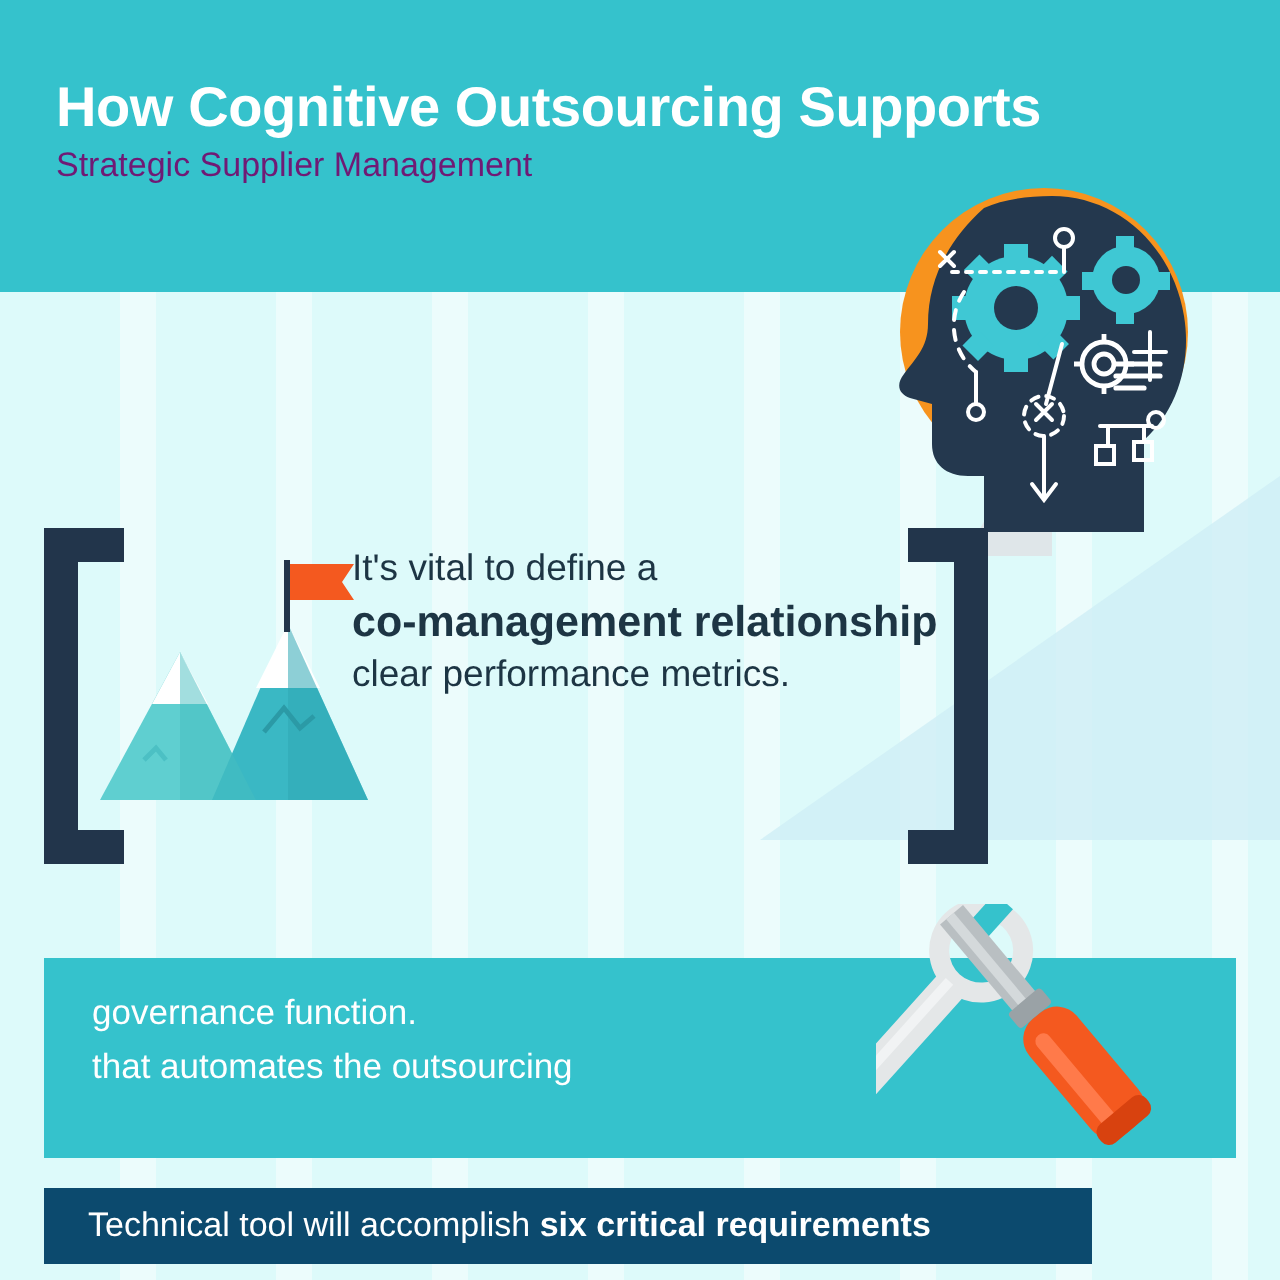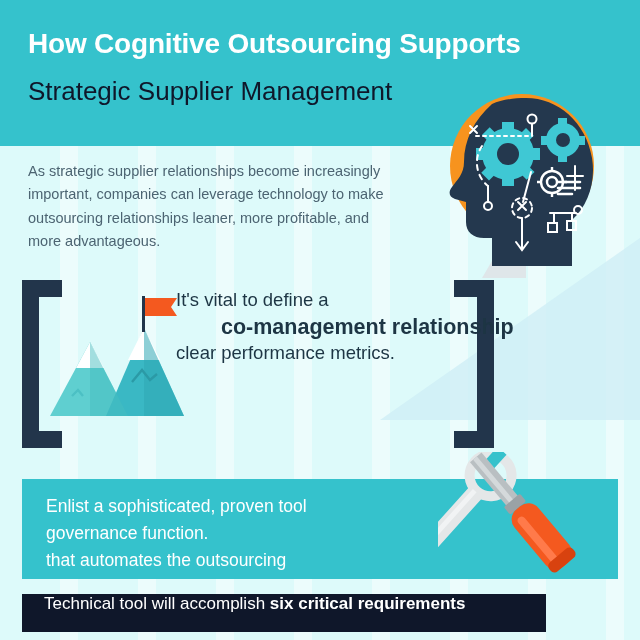--- a/index.html
+++ b/index.html
@@ -47,37 +47,37 @@
   
   .header {
     position: absolute;
     left: 0; top: 0;
     width: 640px; height: 146px;
     background: #35c2cc;
     overflow: visible;
   }
   .title-wrap {
     position: absolute;
-    left: 28px; top: 27px;
+    left: 28px; top: 37px;
     width: 560px;
   }
   .title-line1 {
     font-size: 28px;
     font-weight: bold;
     color: #ffffff;
     letter-spacing: -0.2px;
     line-height: 1.18;
     white-space: nowrap;
   }
   .title-line2 {
-    font-size: 26px;
+    font-size: 17px;
     font-weight: normal;
-    color: #0f172a;
+    color: #701a75;
     line-height: 1.2;
-    margin-top: 16px;
+    margin-top: 3px;
     white-space: nowrap;
   }
 
   
   .head-illustration {
     position: absolute;
     left: 430px; top: 78px;
     width: 185px; height: 200px;
   }
 
@@ -87,21 +87,21 @@
     left: 28px; top: 160px;
     width: 360px;
     font-size: 14.5px;
     line-height: 1.62;
     color: #4c6472;
   }
 
   
   .quote-block {
     position: absolute;
-    left: 0; top: 280px;
+    left: 0; top: 264px;
     width: 516px; height: 168px;
   }
   .bracket {
     position: absolute;
     top: 0;
     width: 46px; height: 168px;
   }
   .bracket-left  { left: 22px; }
   .bracket-right { right: 22px; }
   .bracket .bar {
@@ -124,21 +124,21 @@
   }
 
   .quote-text {
     position: absolute;
     left: 176px; top: 8px;
     width: 404px;
     font-size: 18.5px;
     line-height: 1.33;
     color: #1d3544;
   }
-  .quote-text b { font-weight: bold; font-size: 21.5px; margin-left: 45px; }
+  .quote-text b { font-weight: bold; font-size: 21.5px; }
 
   
   .tool-panel {
     position: absolute;
     left: 22px; top: 479px;
     width: 596px; height: 100px;
     background: #35c2cc;
   }
   .tool-text {
     position: absolute;
@@ -152,23 +152,23 @@
     position: absolute;
     left: 438px; top: 452px;
     width: 178px; height: 145px;
   }
 
   
   .footer-bar {
     position: absolute;
     left: 22px; bottom: 8px;
     width: 524px; height: 38px;
-    background: #0f172a;
+    background: #0c4a6e;
     display: flex;
-    align-items: flex-start;
+    align-items: center;
   }
   .footer-text {
     padding-left: 22px;
     font-size: 17px;
     color: #ffffff;
     white-space: nowrap;
   }
   .footer-text b { font-weight: bold; }
 </style>
 </head>
@@ -237,21 +237,20 @@
       <path d="M92 140 v30 M86 164 l6 8 l6 -8" fill="none"></path>
       <path d="M145 88 v24 M137 98 h16"></path>
       <path d="M128 104 h22 M128 110 h22 M128 116 h14" stroke-width="2.6"></path>
       <path d="M120 135 h26 M124 135 v10 M142 135 v8"></path>
       <circle cx="148" cy="132" r="4"></circle>
       <rect x="118" y="145" width="9" height="9"></rect>
       <rect x="137" y="143" width="9" height="9"></rect>
     </g>
   </svg>
 
-  <div class="intro">As strategic supplier relationships become increasingly important, companies can leverage technology to make outsourcing relationships leaner, more profitable, and more advantageous.</div>
 
   <div class="quote-block">
 
     <div class="bracket bracket-left">
       <div class="bar v"></div>
       <div class="bar h top"></div>
       <div class="bar h bottom"></div>
     </div>
 
     <div class="bracket bracket-right">
@@ -275,21 +274,20 @@
 
     <div class="quote-text">
       <div>It's vital to define a</div>
       <div><b>co-management relationship</b></div>
       <div>clear performance metrics.</div>
     </div>
   </div>
 
   <div class="tool-panel">
     <div class="tool-text">
-      <div>Enlist a sophisticated, proven tool</div>
       <div>governance function.</div>
       <div>that automates the outsourcing</div>
     </div>
   </div>
 
   <svg class="tools-illustration" viewBox="0 0 178 145">
 
     <g transform="rotate(42 60 30)">
       <path d="M50 4 a26 26 0 0 0 -26 26 a26 26 0 0 0 26 26 a26 26 0 0 0 26 -26 a26 26 0 0 0 -26 -26 Z
                M50 14 a16 16 0 0 1 16 16 a16 16 0 0 1 -16 16 a16 16 0 0 1 -16 -16 a16 16 0 0 1 16 -16 Z" fill="#e4e7e8"></path>

